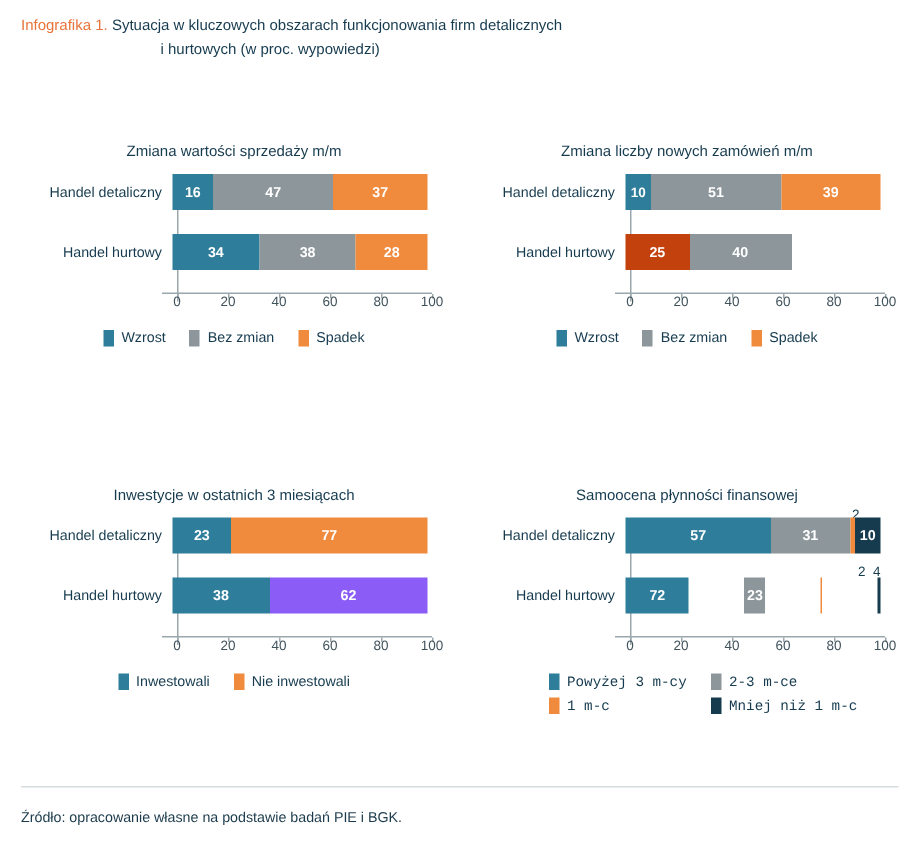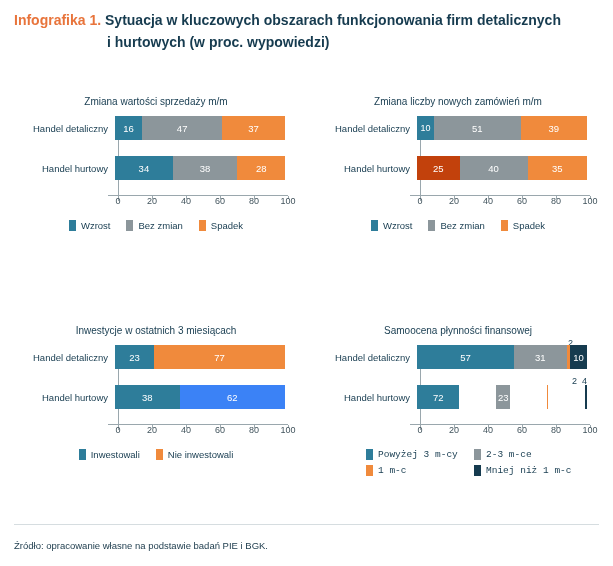--- a/index.html
+++ b/index.html
@@ -13,22 +13,22 @@
     font-family: "Liberation Sans", sans-serif;
     color: #1b3a4b;
     position: relative;
     overflow: hidden;
   }
   .title-block {
     position: absolute;
     top: 10px;
     left: 14px;
     width: 580px;
-    font-size: 14px;
-    font-weight: bold;
+    font-size: 10px;
+    font-weight: normal;
     line-height: 1.55;
   }
   .title-label {
     color: #e8743b;
   }
   .title-text {
     color: #163b4f;
   }
   .title-line2 {
     display: block;
@@ -71,21 +71,21 @@
     display: flex;
     align-items: stretch;
   }
   .seg {
     height: 100%;
     display: flex;
     align-items: center;
     justify-content: center;
     font-size: 9.5px;
     color: #ffffff;
-    font-weight: normal;
+    font-weight: bold;
     box-sizing: border-box;
     overflow: visible;
     white-space: nowrap;
   }
   .seg.tiny {
     font-size: 9px;
   }
   .axis-wrap {
     position: relative;
     margin-left: 100px;
@@ -250,21 +250,20 @@
         <div class="seg" style="width:86.7px; background:#8c969b;">51</div>
         <div class="seg" style="width:66.3px; background:#f08a3c;">39</div>
       </div>
     </div>
 
     <div class="row">
       <div class="row-label">Handel hurtowy</div>
       <div class="bar-track" style="width:170px;">
         <div class="seg" style="width:42.5px; background:#c2410c;">25</div>
         <div class="seg" style="width:68px; background:#8c969b;">40</div>
-        <div class="seg" style="width:59.5px; background:#f08a3c;">35</div>
       </div>
     </div>
 
     <div class="axis-wrap" style="width:180px;">
       <div class="axis-line"></div>
       <div class="ticks">
         <span class="tickmark" style="left:10px;"></span>
         <span class="tick" style="left:10px;">0</span>
         <span class="tickmark" style="left:44px;"></span>
         <span class="tick" style="left:44px;">20</span>
@@ -306,21 +305,21 @@
       <div class="bar-track" style="width:170px;">
         <div class="seg" style="width:39.1px; background:#2e7d9a;">23</div>
         <div class="seg" style="width:130.9px; background:#f08a3c;">77</div>
       </div>
     </div>
 
     <div class="row">
       <div class="row-label">Handel hurtowy</div>
       <div class="bar-track" style="width:170px;">
         <div class="seg" style="width:64.6px; background:#2e7d9a;">38</div>
-        <div class="seg" style="width:105.4px; background:#3b82f6;">62</div>
+        <div class="seg" style="width:105.4px; background:#8b5cf6;">62</div>
       </div>
     </div>
 
     <div class="axis-wrap" style="width:180px;">
       <div class="axis-line"></div>
       <div class="ticks">
         <span class="tickmark" style="left:10px;"></span>
         <span class="tick" style="left:10px;">0</span>
         <span class="tickmark" style="left:44px;"></span>
         <span class="tick" style="left:44px;">20</span>

